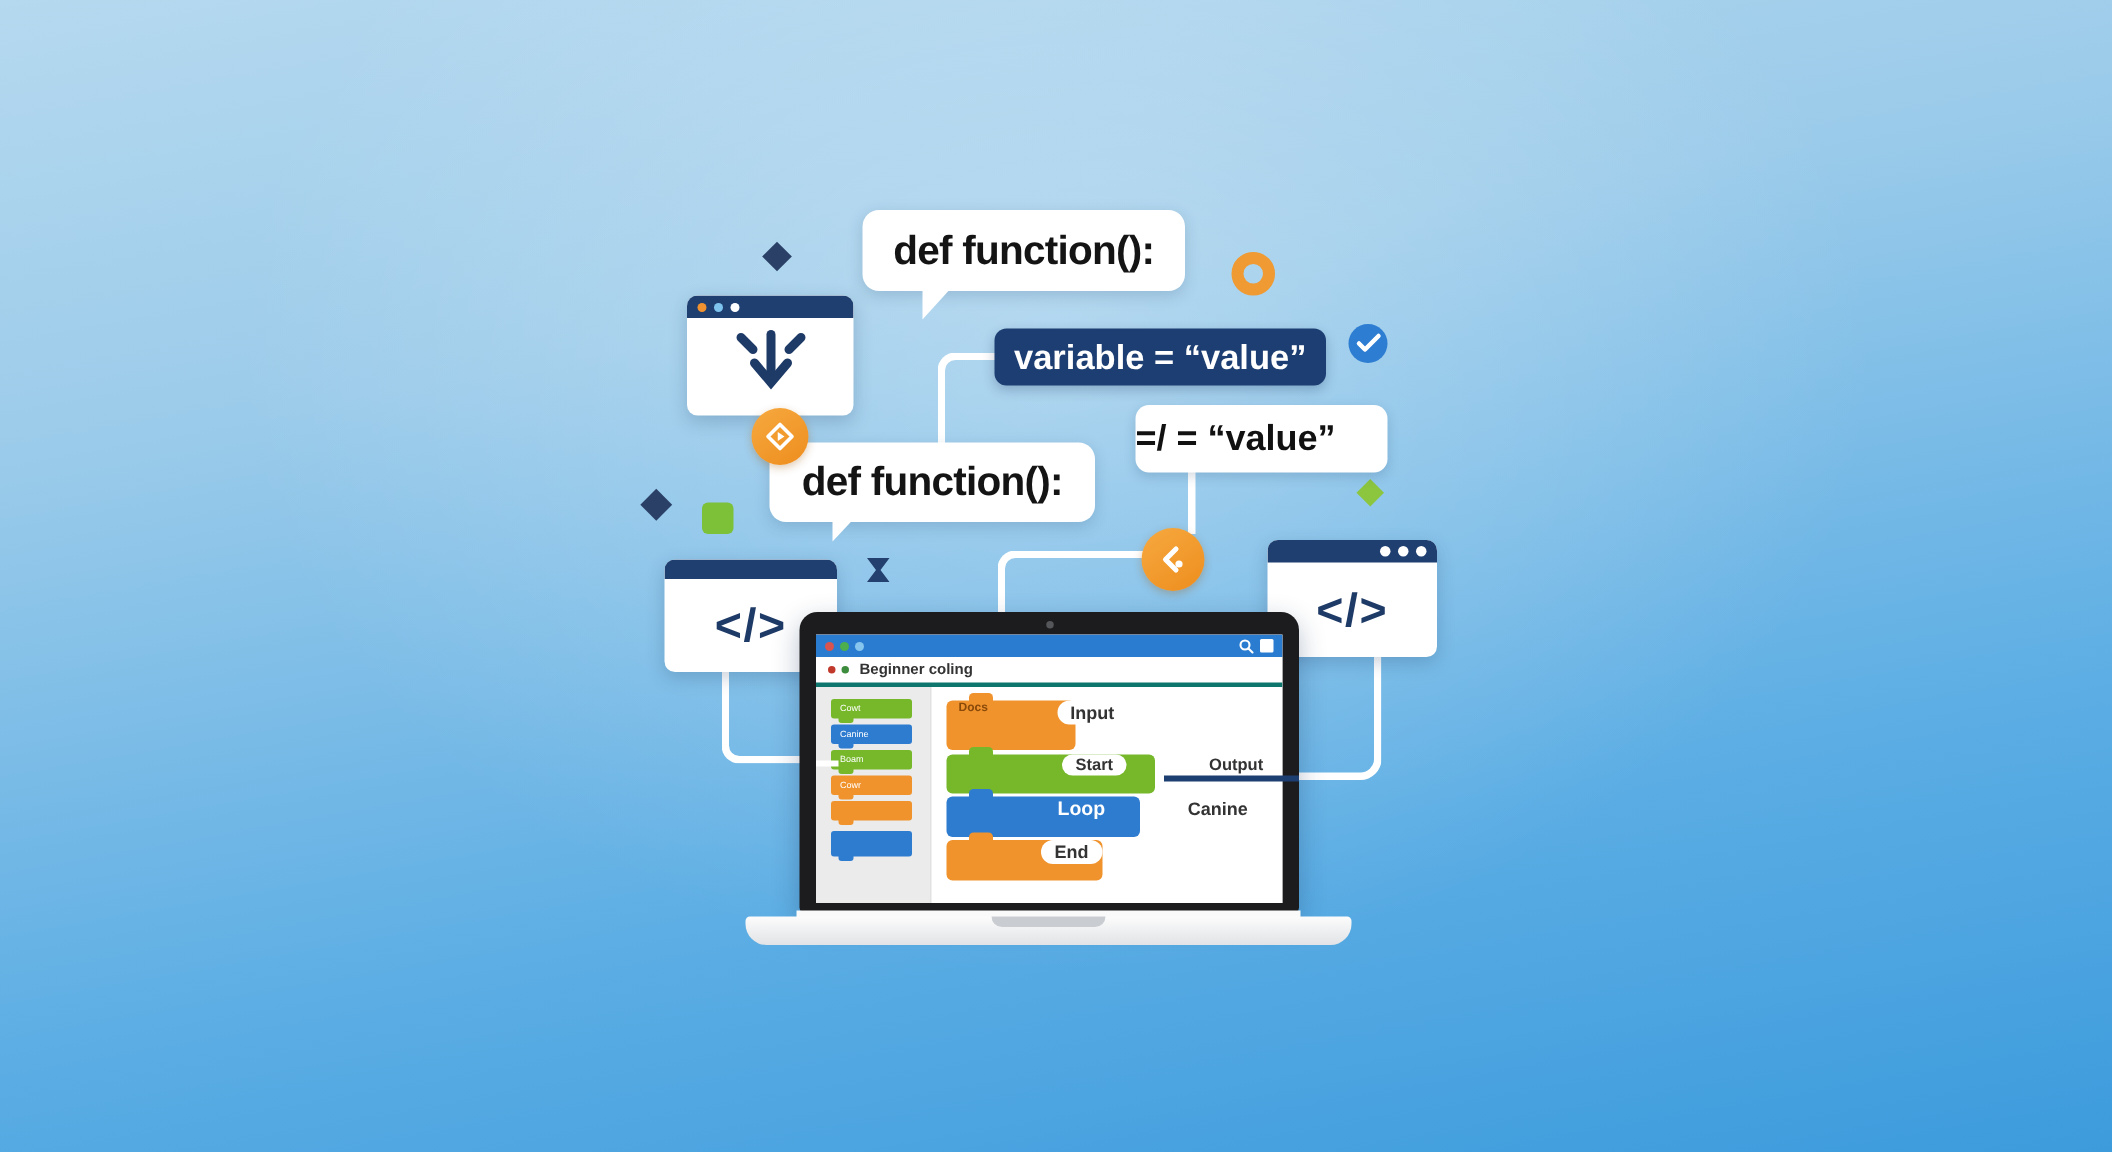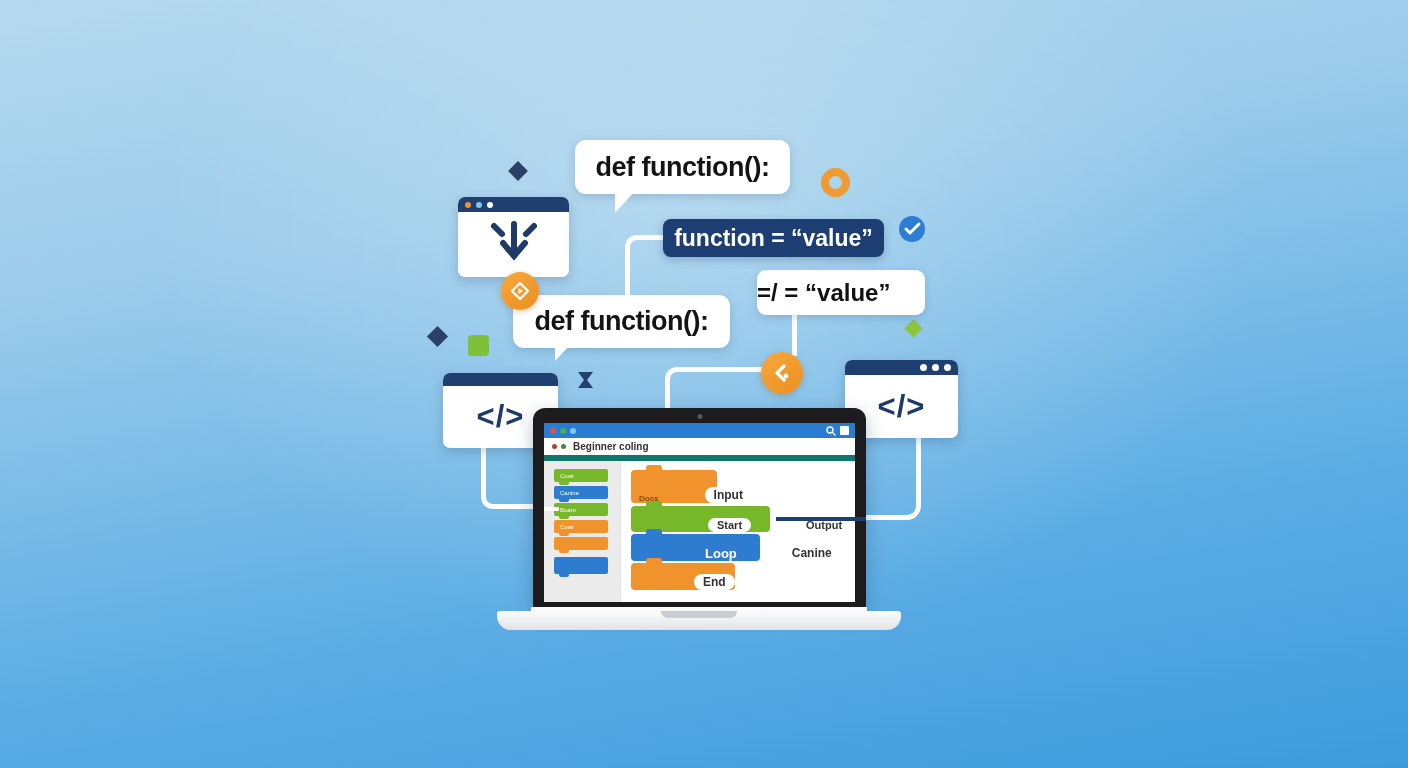--- a/index.html
+++ b/index.html
@@ -46,29 +46,29 @@
   .badge{border-radius:50%;display:flex;align-items:center;justify-content:center;
     background:linear-gradient(145deg,#f6a93f,#ee8d1e);box-shadow:0 2px 6px rgba(150,80,0,.3);z-index:6;}
 
   
   .laptop-screen{background:#1c1c1e;border-radius:12px 12px 4px 4px;z-index:10;
     box-shadow:0 6px 18px rgba(20,50,90,.3);}
   .cam{position:absolute;top:6px;left:50%;transform:translateX(-50%);width:5px;height:5px;border-radius:50%;background:#55565a;}
   .screen{position:absolute;left:11px;top:15px;width:311px;height:179px;background:#fff;overflow:hidden;}
   .bbar{height:15px;background:#2a7cd0;display:flex;align-items:center;padding:0 6px;gap:4px;}
   .bbar .spacer{flex:1;}
-  .tabrow{height:17px;background:#fff;border-bottom:6px solid #0f766e;display:flex;align-items:center;gap:4px;padding:0 8px;}
+  .tabrow{height:17px;background:#fff;border-bottom:3px solid #0f766e;display:flex;align-items:center;gap:4px;padding:0 8px;}
   .tabtitle{font-size:10px;font-weight:bold;color:#333;margin-left:3px;}
   .contentrow{display:flex;height:146px;}
   .sidebar{width:76px;background:#ebebeb;padding-top:8px;box-sizing:border-box;}
   .sblock{width:54px;height:13px;margin:0 0 4px 10px;border-radius:2px;position:relative;
     font-size:6px;color:#fff;display:flex;align-items:center;padding-left:6px;box-sizing:border-box;}
   .sblock::after{content:'';position:absolute;bottom:-3px;left:5px;width:10px;height:4px;background:inherit;border-radius:0 0 2px 2px;}
   .canvas{flex:1;background:#fff;position:relative;border-left:1px solid #e2e2e2;}
-  .cblock{position:absolute;border-radius:4px;display:flex;align-items:flex-end;gap:7px;padding:0 8px;box-sizing:border-box;}
+  .cblock{position:absolute;border-radius:4px;display:flex;align-items:flex-start;gap:7px;padding:0 8px;box-sizing:border-box;}
   .cblock::before{content:'';position:absolute;top:-5px;left:15px;width:16px;height:6px;background:inherit;border-radius:3px 3px 0 0;}
   .pill{background:#fff;color:#333;font-weight:bold;border-radius:11px;padding:1px 9px;white-space:nowrap;margin-left:39px;}
   .c-orange{background:#f0932d;}
   .c-green{background:#76b82a;}
   .c-blue{background:#2e7cd0;}
   .blocklabel{color:#fff;font-weight:bold;}
   .blocklabel.dk{color:rgba(110,55,0,.8);}
 
   .laptop-bar{background:#fafafa;z-index:11;}
   .laptop-base{background:linear-gradient(#fcfcfc,#e1e3e6);border-radius:3px 3px 14px 14px;z-index:11;}
@@ -119,21 +119,21 @@
     </span>
   </div>
 </div>
 
 <div class="abs bubble" style="left:575px;top:140px;width:215px;height:54px;">
   <span class="txt">def function():</span>
   <span class="tail tail-b1"></span>
 </div>
 
 <div class="abs navy-box" style="left:663px;top:219px;width:221px;height:38px;">
-  <span class="txt">function = “value”</span>
+  <span class="txt">variable = “value”</span>
 </div>
 
 <div class="abs white-box" style="left:757px;top:270px;width:168px;height:45px;">
   <span class="txt">=/ = “value”</span>
 </div>
 
 <div class="abs bubble" style="left:513px;top:295px;width:217px;height:53px;">
   <span class="txt">def function():</span>
   <span class="tail tail-b2"></span>
 </div>

